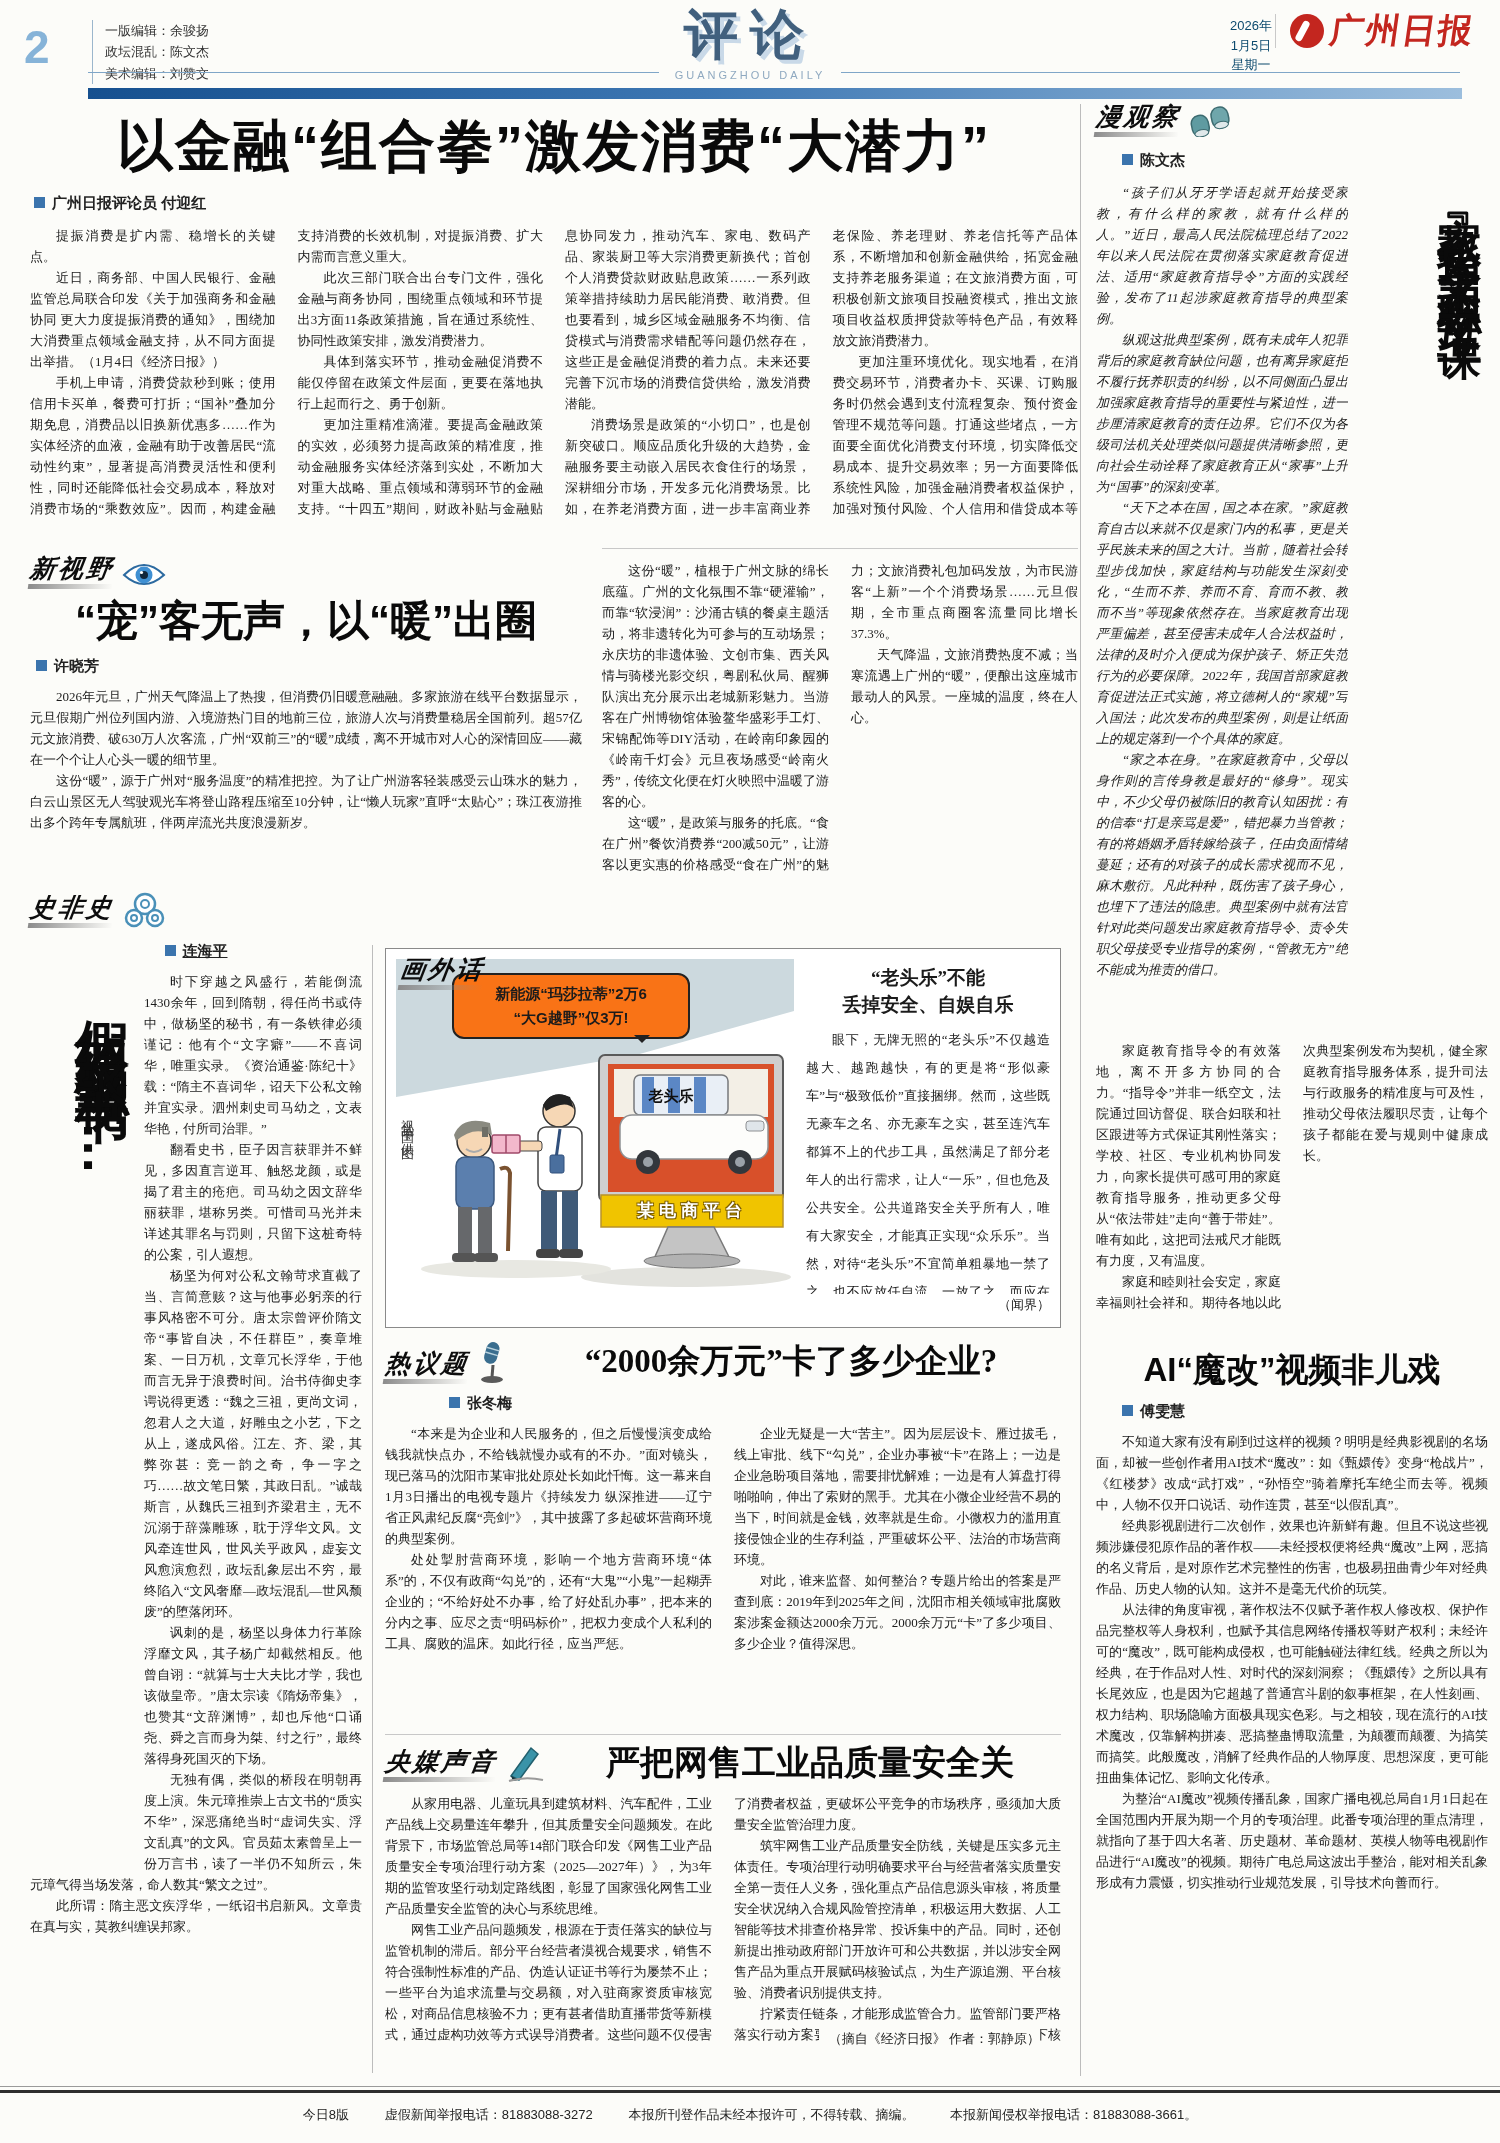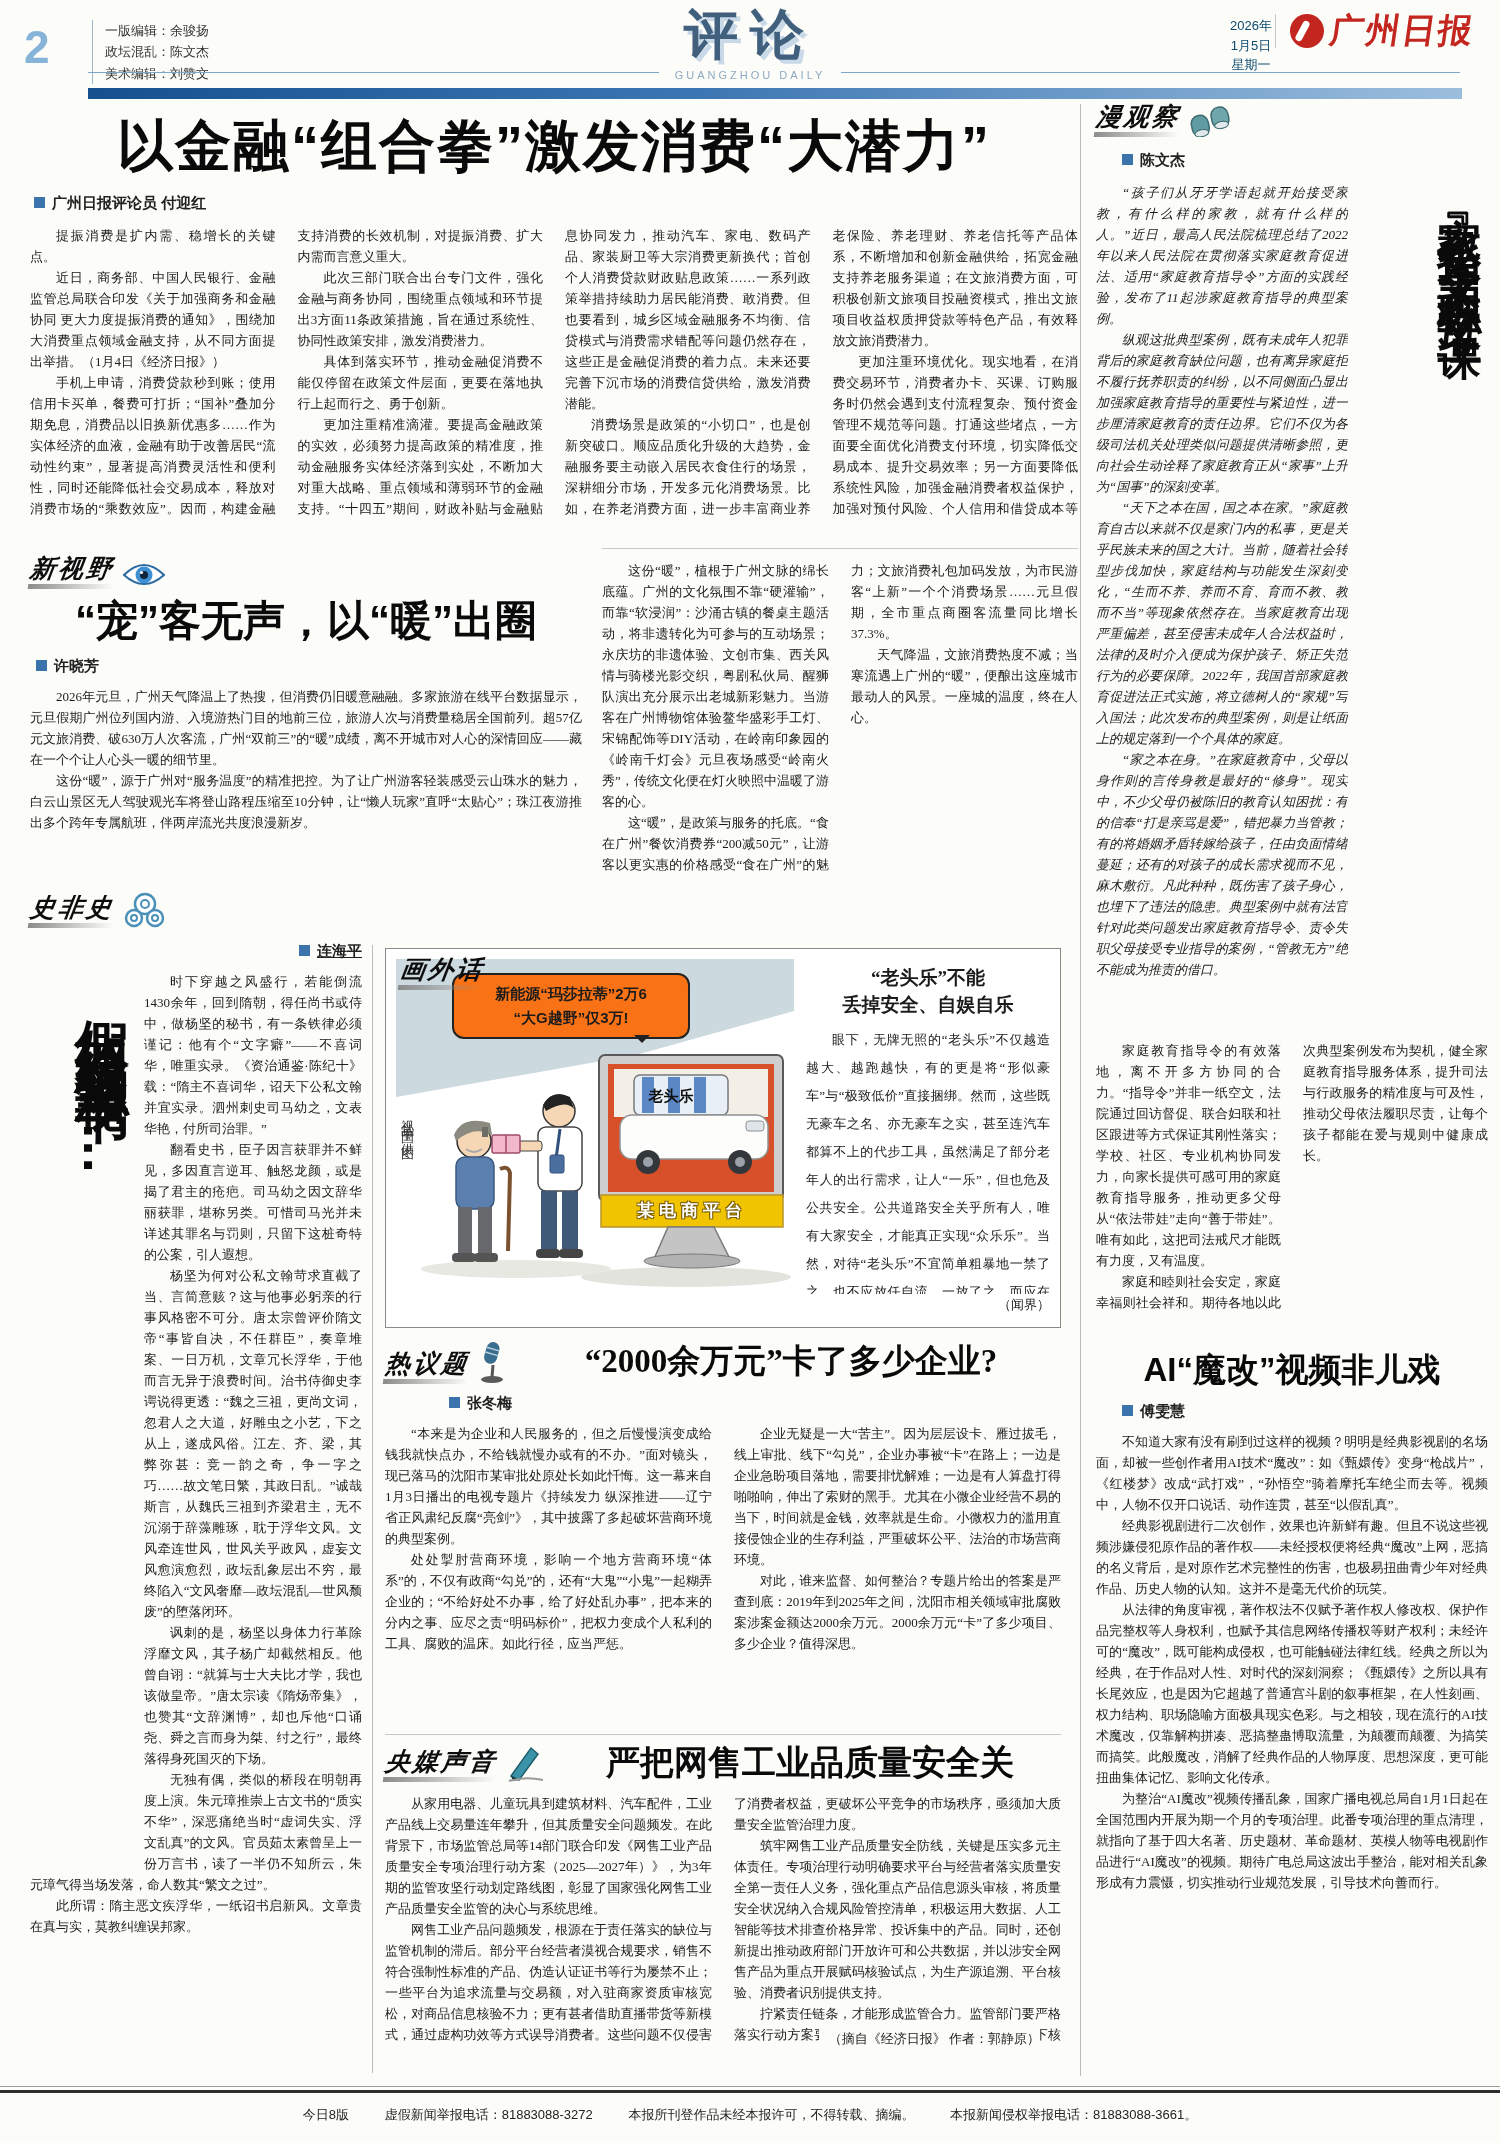--- a/index.html
+++ b/index.html
@@ -53,21 +53,21 @@
   .xsy-left{position:absolute;left:30px;top:556px;width:552px;}
   .xsy-left h2{margin:8px 0 0;text-align:center;font:bold 42px/1.15 "Liberation Sans",sans-serif;color:#0a0a0a;}
   .xsy-left .byline{display:block;margin:12px 0 0 6px;}
   .xsy-left .cols{margin-top:10px;height:152px;}
   .xsy-right{position:absolute;left:602px;top:560px;width:476px;}
   .xsy-right .cols{height:328px;}
   .hr-light{position:absolute;height:0;border-top:1px solid #c8c8c8;}
 
   
   .sfs{position:absolute;left:30px;top:892px;width:332px;height:1186px;}
-  .sfs .byline{display:block;text-align:right;margin:14px 0 10px;text-decoration:underline;}
+  .sfs .byline{display:block;text-align:center;margin:14px 0 10px;text-decoration:underline;}
   .sfs-body{text-align:justify;font-size:13px;line-height:21px;height:1066px;overflow:hidden;}
   .sfs-body p{margin:0;text-indent:2em;}
   .sfs-vert{float:left;width:100px;height:880px;margin:6px 14px 10px 0;
             writing-mode:vertical-rl;font:bold 54px/1 "Liberation Sans",sans-serif;
             letter-spacing:10px;color:#0a0a0a;}
 
   
   .cartoon-box{position:absolute;left:385px;top:948px;width:676px;height:380px;border:1px solid #8a8a8a;
                background:#fff;box-sizing:border-box;padding:10px;}
   .cb-badge{position:absolute;left:14px;top:8px;z-index:3;}

